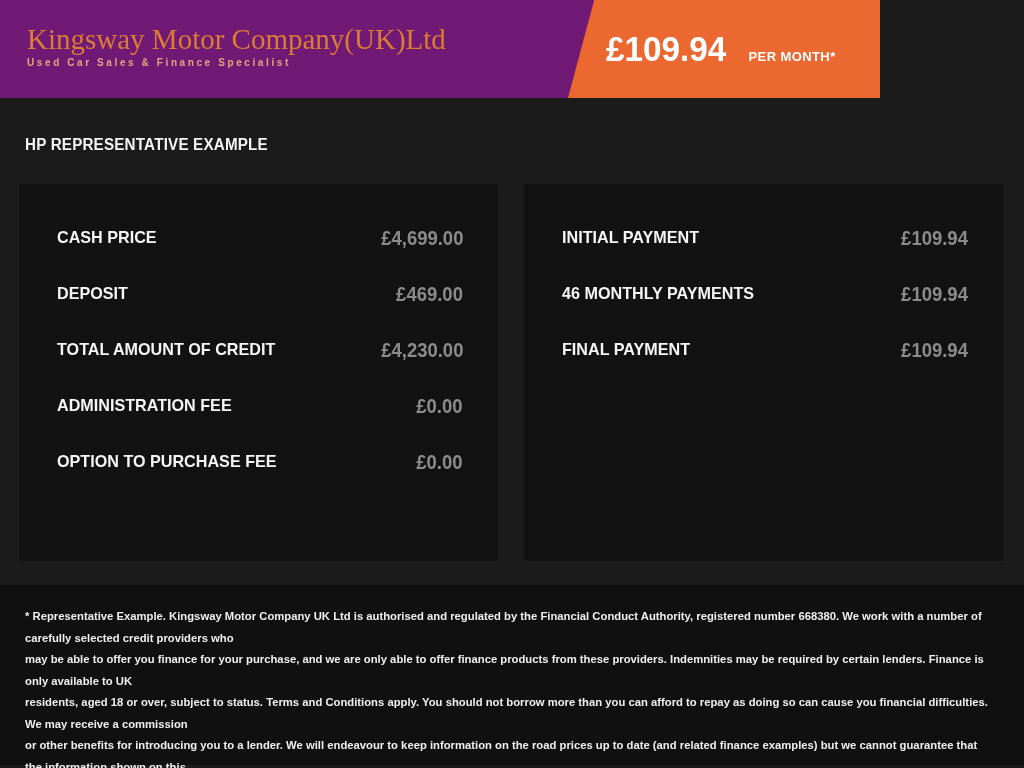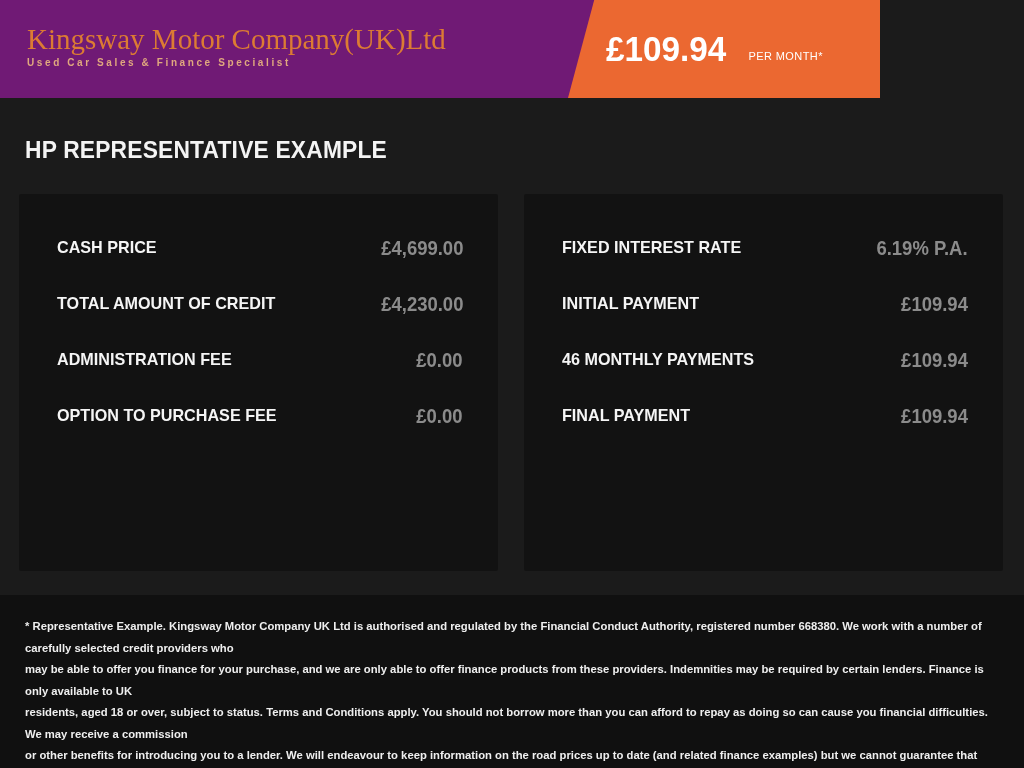--- a/index.html
+++ b/index.html
@@ -22,28 +22,28 @@
     position:absolute; right:0; top:0; width:312px; height:98px;
     background:#eb6831;
     clip-path:polygon(8.4% 0, 100% 0, 100% 100%, 0% 100%);
     display:flex; align-items:center; padding-left:38px;
   }
   .price-amount {
     color:#ffffff; font-size:35px; font-weight:700; letter-spacing:0px;
     transform:scaleX(.95); transform-origin:left center;
   }
   .price-suffix {
-    color:#ffffff; font-size:11px; font-weight:400; letter-spacing:.4px;
+    color:#ffffff; font-size:13px; font-weight:700; letter-spacing:.4px;
     margin-left:16px; margin-top:14px;
   }
 
   
   .main { width:1024px; }
   .page-title {
-    color:#f4f4f4; font-size:24px; font-weight:700;
+    color:#f4f4f4; font-size:16px; font-weight:700;
     padding:38px 8px 0 25px; letter-spacing:.2px;
     transform-origin:left center; white-space:nowrap;
   }
   .page-title span { display:inline-block; transform:scaleX(.95); transform-origin:left center; }
 
   .panels {
     display:flex; gap:26px; margin:30px 21px 0 19px; height:377px;
   }
   .panel {
     background:#121212; border-radius:2px;
@@ -90,38 +90,38 @@
   <div class="page-title"><span>HP REPRESENTATIVE EXAMPLE</span></div>
 
   <div class="panels">
 
     <div class="panel">
       <div class="finance-row">
         <span class="row-label">CASH PRICE</span>
         <span class="row-value">£4,699.00</span>
       </div>
       <div class="finance-row">
+        <span class="row-label">DEPOSIT</span>
+        <span class="row-value">£469.00</span>
+      </div>
+      <div class="finance-row">
         <span class="row-label">TOTAL AMOUNT OF CREDIT</span>
         <span class="row-value">£4,230.00</span>
       </div>
       <div class="finance-row">
         <span class="row-label">ADMINISTRATION FEE</span>
         <span class="row-value">£0.00</span>
       </div>
       <div class="finance-row">
         <span class="row-label">OPTION TO PURCHASE FEE</span>
         <span class="row-value">£0.00</span>
       </div>
     </div>
 
     <div class="panel">
-      <div class="finance-row">
-        <span class="row-label">FIXED INTEREST RATE</span>
-        <span class="row-value">6.19% P.A.</span>
-      </div>
       <div class="finance-row">
         <span class="row-label">INITIAL PAYMENT</span>
         <span class="row-value">£109.94</span>
       </div>
       <div class="finance-row">
         <span class="row-label">46 MONTHLY PAYMENTS</span>
         <span class="row-value">£109.94</span>
       </div>
       <div class="finance-row">
         <span class="row-label">FINAL PAYMENT</span>

